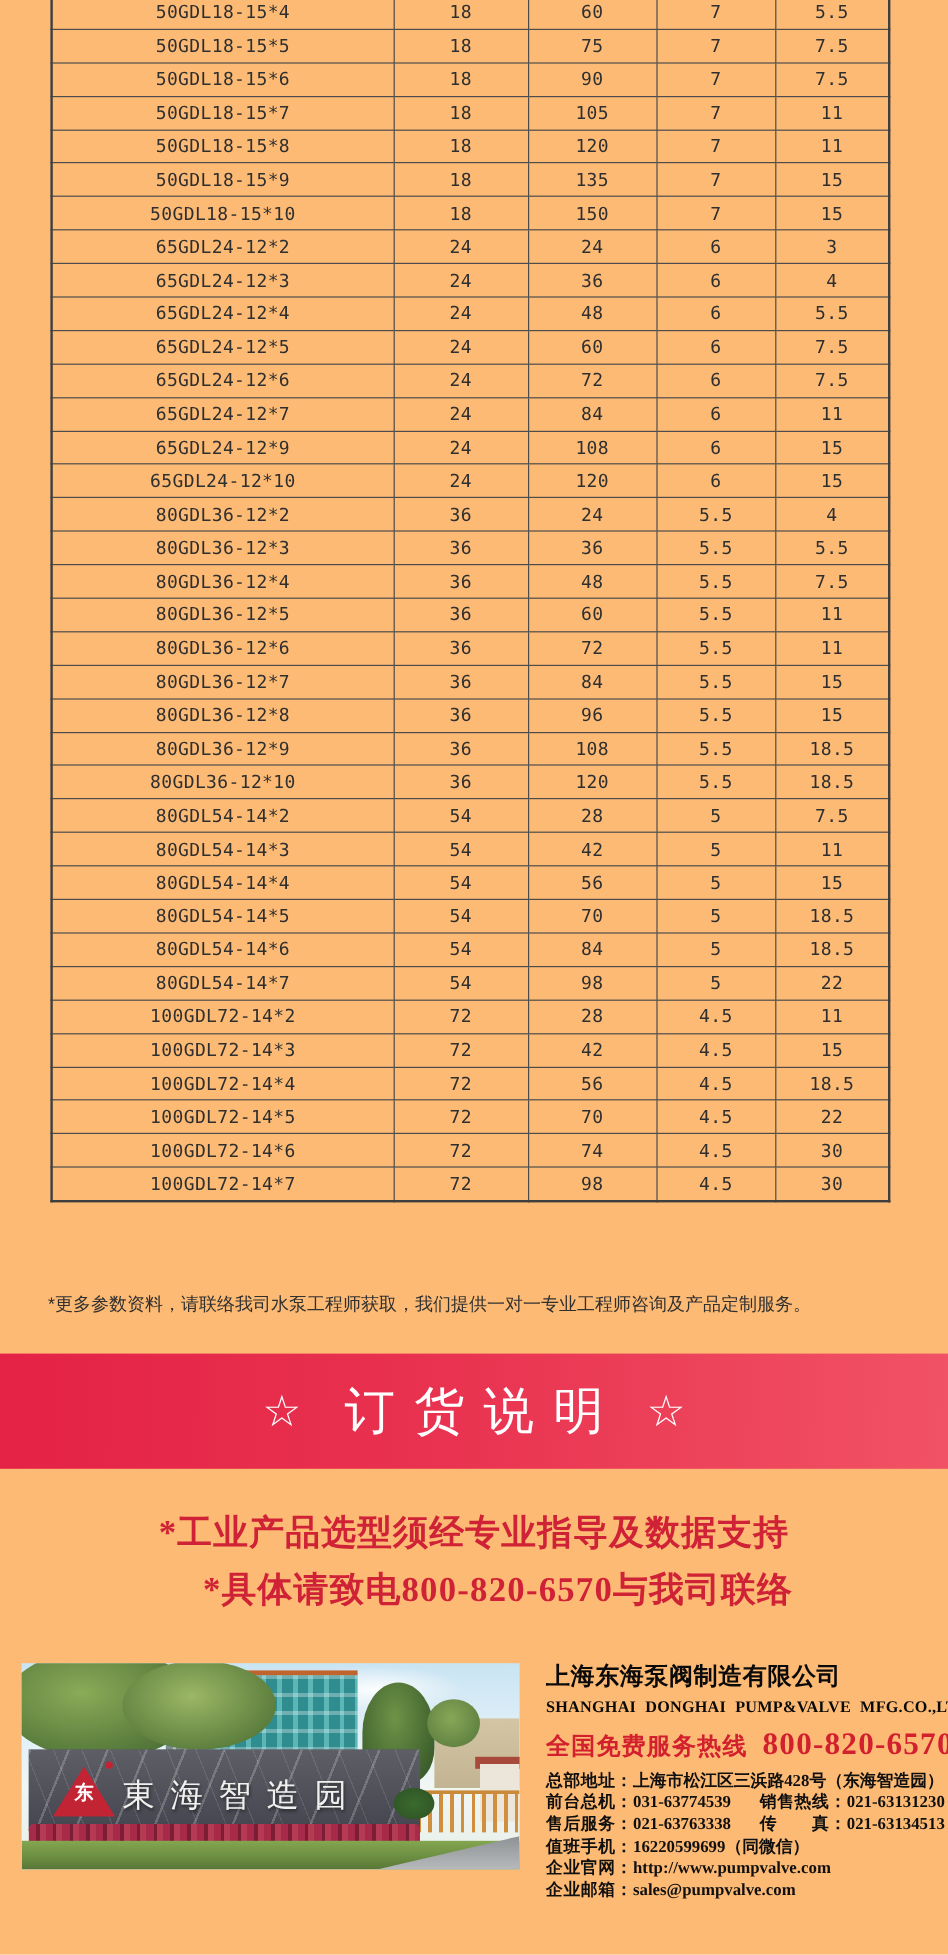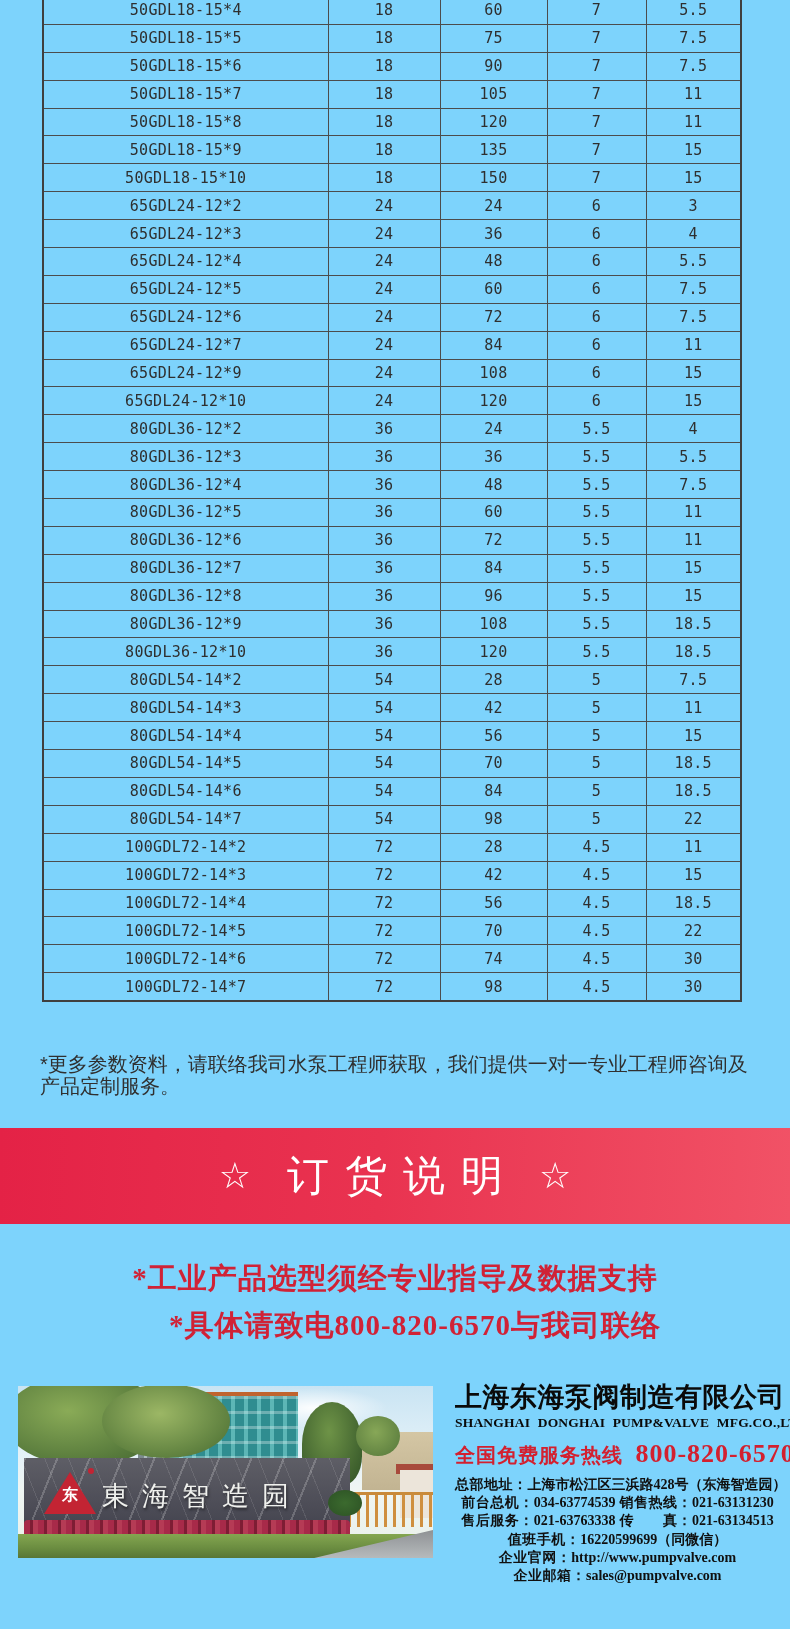--- a/index.html
+++ b/index.html
@@ -1,30 +1,30 @@
 <!DOCTYPE html>
 <html><head>
 <meta charset="utf-8">
 <style>
   html,body{margin:0;padding:0;background:#ffffff;}
-  #page{position:relative;width:790px;height:1629px;background:#7dd3fc;overflow:hidden;
+  #page{position:relative;width:790px;height:1629px;background:#fdba74;overflow:hidden;
         font-family:"Liberation Sans", sans-serif;}
 
   
   .table-wrap{position:absolute;left:42px;top:-5px;}
   table.spec{border-collapse:collapse;table-layout:fixed;width:698px;
              border:2px solid #3f3f3f;}
   table.spec td{border:1px solid #4c4c4c;height:26.9px;padding:0;
                 text-align:center;vertical-align:middle;
                 font-family:"DejaVu Sans Mono", monospace;
                 font-size:15px;letter-spacing:0.3px;color:#2f2f2f;}
 
   
-  .footnote{position:absolute;left:40px;top:1053px;width:720px;
-            font-size:20px;line-height:22px;color:#303030;}
+  .footnote{position:absolute;left:40px;top:1077px;width:720px;
+            font-size:15px;line-height:22px;color:#303030;}
 
   
   .banner{position:absolute;left:0;top:1128px;width:790px;height:96px;
           background:linear-gradient(92deg,#e42246 0%,#e93350 48%,#f15266 100%);
           display:flex;align-items:center;justify-content:center;}
   .banner .star{color:#ffffff;font-size:36px;line-height:1;margin:0 20px;}
   .banner .title{color:#ffffff;font-size:42px;font-weight:400;
                  letter-spacing:16px;text-indent:16px;line-height:1;}
 
   
@@ -82,32 +82,32 @@
            background:repeating-linear-gradient(90deg,#a72a49 0 6px,#7d1d34 6px 9px,#b53b55 9px 14px);}
   .lawn{position:absolute;left:0;top:148px;width:415px;height:24px;
         background:linear-gradient(180deg,#84a650 0%,#6a8c40 60%,#587637 100%);}
   .palm{position:absolute;left:310px;top:104px;width:34px;height:26px;border-radius:50%;
         background:radial-gradient(ellipse at center,#3b6a2e,#2c5124);}
   .road{position:absolute;left:250px;top:138px;width:165px;height:34px;
         clip-path:polygon(28% 100%,100% 18%,100% 100%,0 100%);
         background:linear-gradient(180deg,#86898c,#b6babc);}
 
   .info{position:absolute;left:455px;top:1382px;width:325px;}
-  .name-cn{font-size:27px;font-weight:700;color:#0a0a0a;letter-spacing:0.5px;line-height:30px;white-space:nowrap;}
+  .name-cn{font-size:20px;font-weight:700;color:#0a0a0a;letter-spacing:0.5px;line-height:30px;white-space:nowrap;}
   .name-en{margin-top:3px;font-family:"Liberation Serif","DejaVu Serif",serif;
            font-weight:700;font-size:13.5px;color:#0a0a0a;word-spacing:4px;letter-spacing:0.2px;white-space:nowrap;}
   .hotline{margin-top:8px;white-space:nowrap;}
   .hotline .hl-label{font-size:20px;font-weight:800;letter-spacing:1px;}
   .hotline .hl-number{font-family:"Liberation Serif","DejaVu Serif",serif;
                       font-size:26px;font-weight:700;margin-left:8px;letter-spacing:1px;}
-  .contacts{margin-top:7px;text-align:center;}
+  .contacts{margin-top:7px;}
   .contact-line{font-family:"Liberation Serif","DejaVu Serif",serif;font-weight:700;
                 font-size:14px;line-height:18.2px;color:#101010;white-space:nowrap;}
   .contact-line .c-label{letter-spacing:0.5px;}
-  .contact-line .c-gap{margin-left:4px;}
+  .contact-line .c-gap{margin-left:24px;}
 </style>
 </head>
 <body>
 
 <div id="page">
 
   <div class="table-wrap">
     <table class="spec">
       <colgroup>
         <col style="width:285px">
@@ -413,21 +413,21 @@
 
   <div class="info">
     <div class="name-cn">上海东海泵阀制造有限公司</div>
     <div class="name-en">SHANGHAI DONGHAI PUMP&amp;VALVE MFG.CO.,LTD.</div>
     <div class="hotline" style="color:#d3202f">
       <span class="hl-label">全国免费服务热线</span>
       <span class="hl-number">800-820-6570</span>
     </div>
     <div class="contacts">
         <div class="contact-line"><span class="c-label">总部地址：</span><span class="c-value">上海市松江区三浜路428号（东海智造园）</span></div>
-        <div class="contact-line"><span class="c-label">前台总机：</span><span class="c-value">034-63774539</span><span class="c-label c-gap">销售热线：</span><span class="c-value">021-63131230</span></div>
+        <div class="contact-line"><span class="c-label">前台总机：</span><span class="c-value">031-63774539</span><span class="c-label c-gap">销售热线：</span><span class="c-value">021-63131230</span></div>
         <div class="contact-line"><span class="c-label">售后服务：</span><span class="c-value">021-63763338</span><span class="c-label c-gap">传　　真：</span><span class="c-value">021-63134513</span></div>
         <div class="contact-line"><span class="c-label">值班手机：</span><span class="c-value">16220599699（同微信）</span></div>
         <div class="contact-line"><span class="c-label">企业官网：</span><span class="c-value">http://www.pumpvalve.com</span></div>
         <div class="contact-line"><span class="c-label">企业邮箱：</span><span class="c-value">sales@pumpvalve.com</span></div>
       </div>
   </div>
 
 </div>
 
 </body></html>

